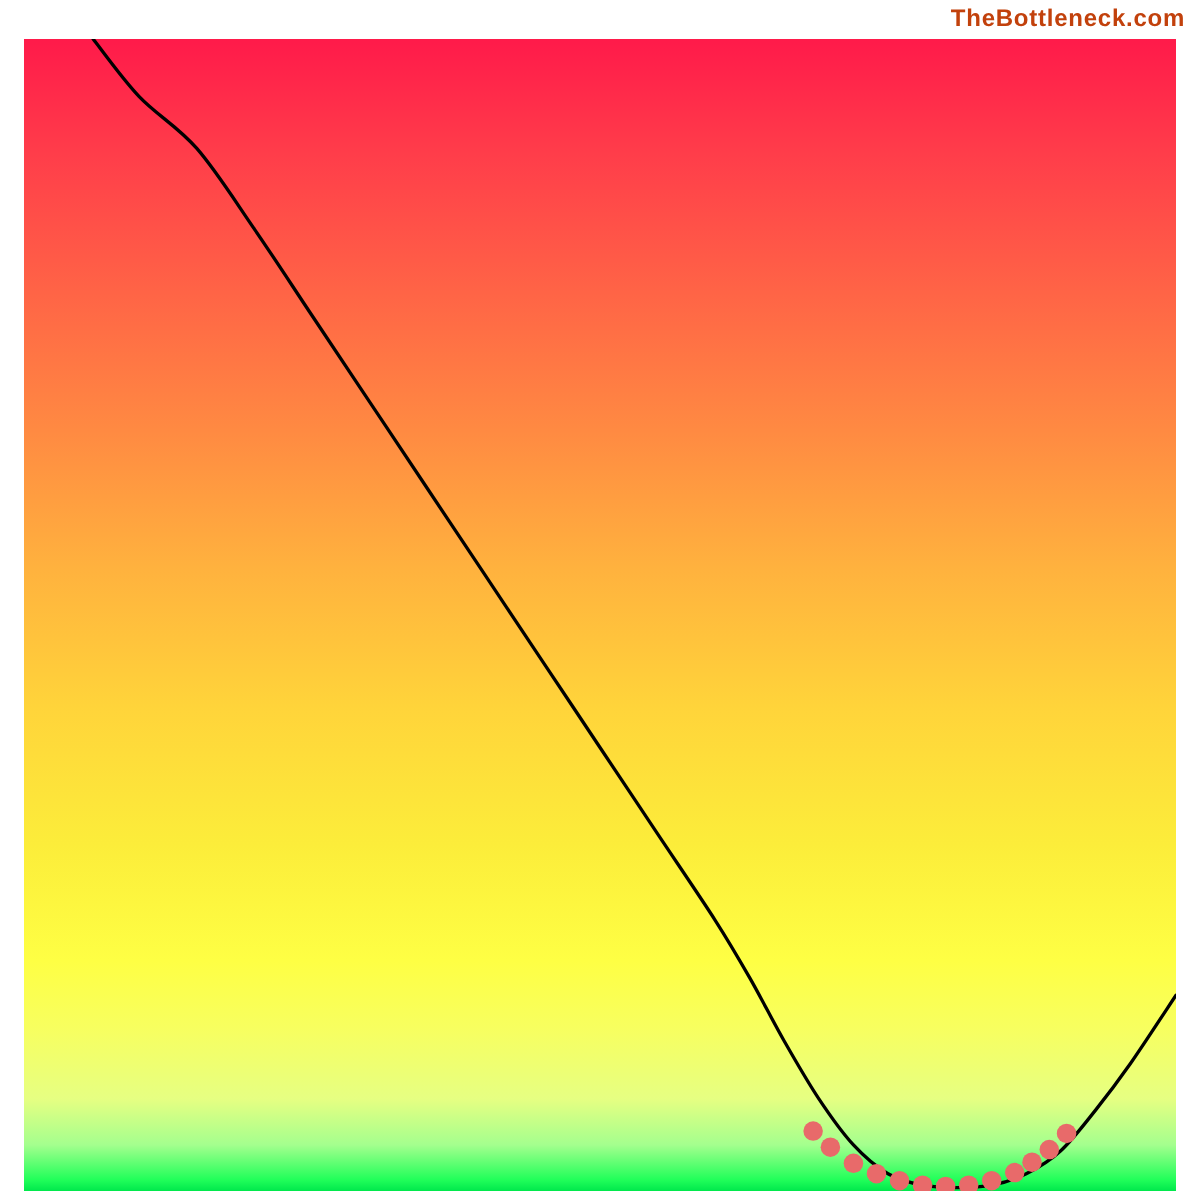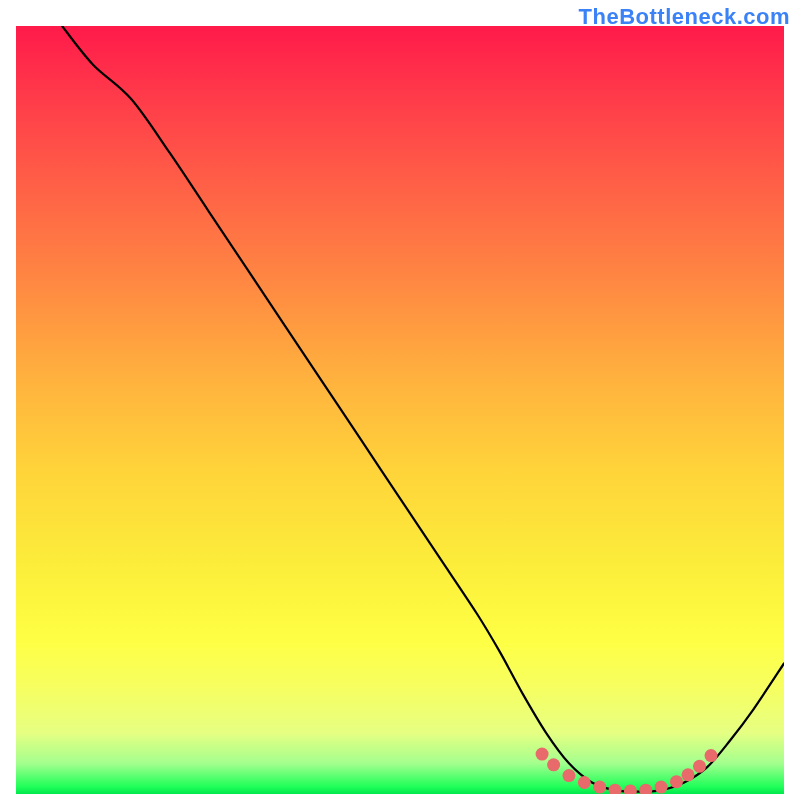--- a/index.html
+++ b/index.html
@@ -8,23 +8,23 @@
     height: 800px;
     background: #ffffff;
     font-family: Arial, sans-serif;
     position: relative;
     overflow: hidden;
   }
   .watermark {
     position: absolute;
     top: 4px;
     right: 10px;
-    font-size: 22px;
+    font-size: 16px;
     font-weight: bold;
-    color: #3b82f6;
+    color: #c2410c;
     z-index: 10;
     letter-spacing: 0.5px;
   }
   .plot-area {
     position: absolute;
     top: 26px;
     left: 16px;
     width: 768px;
     height: 768px;
   }

